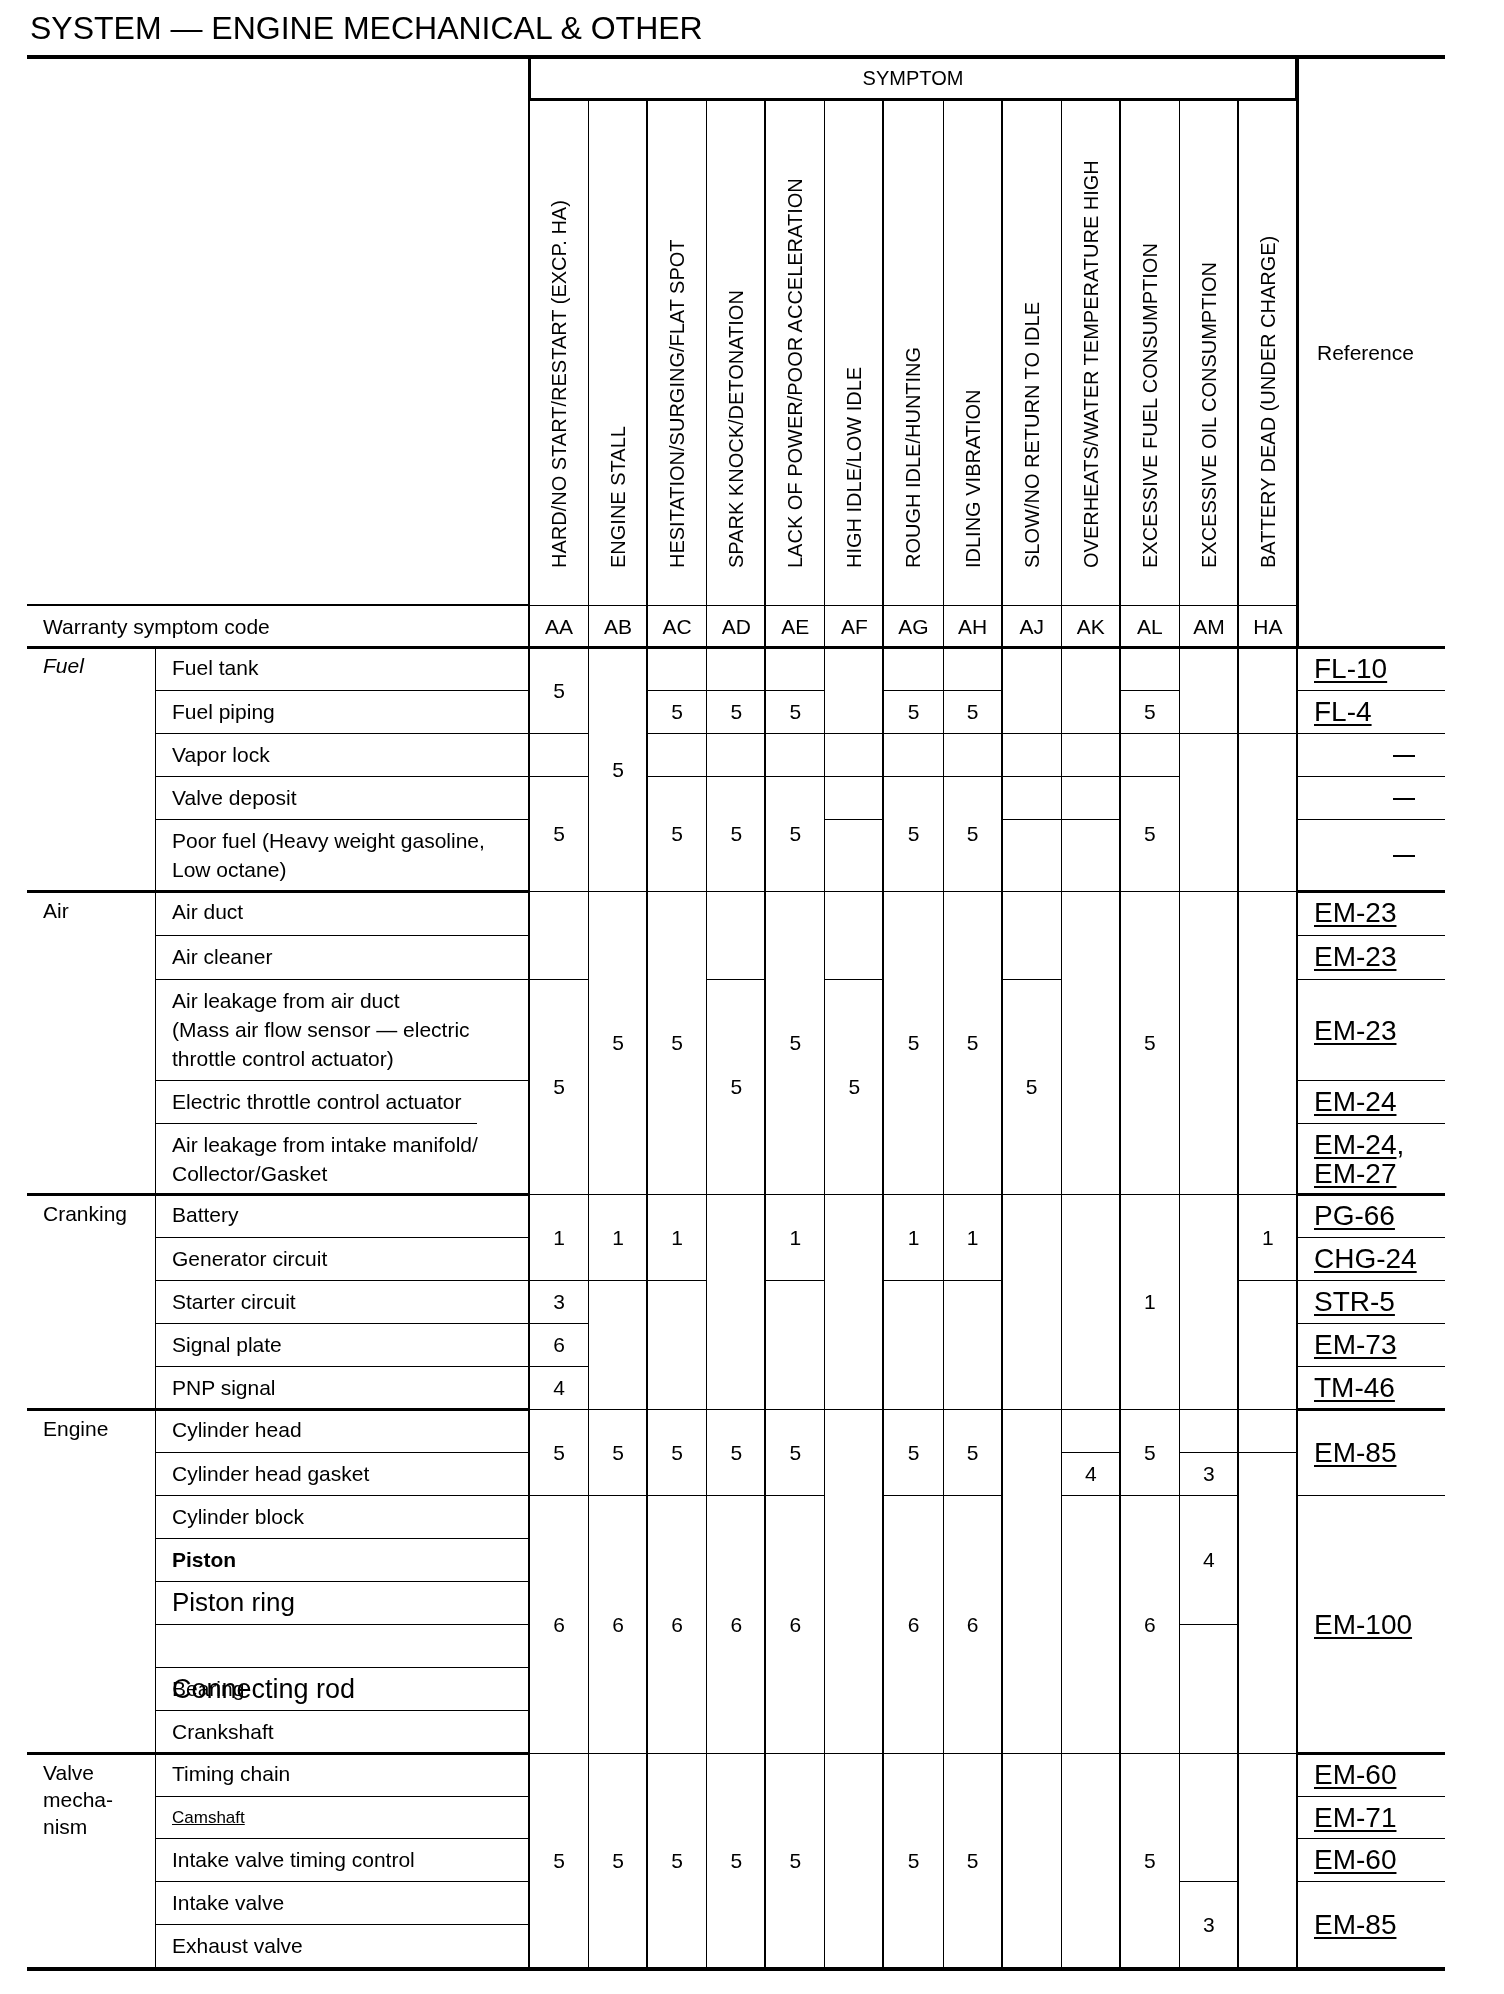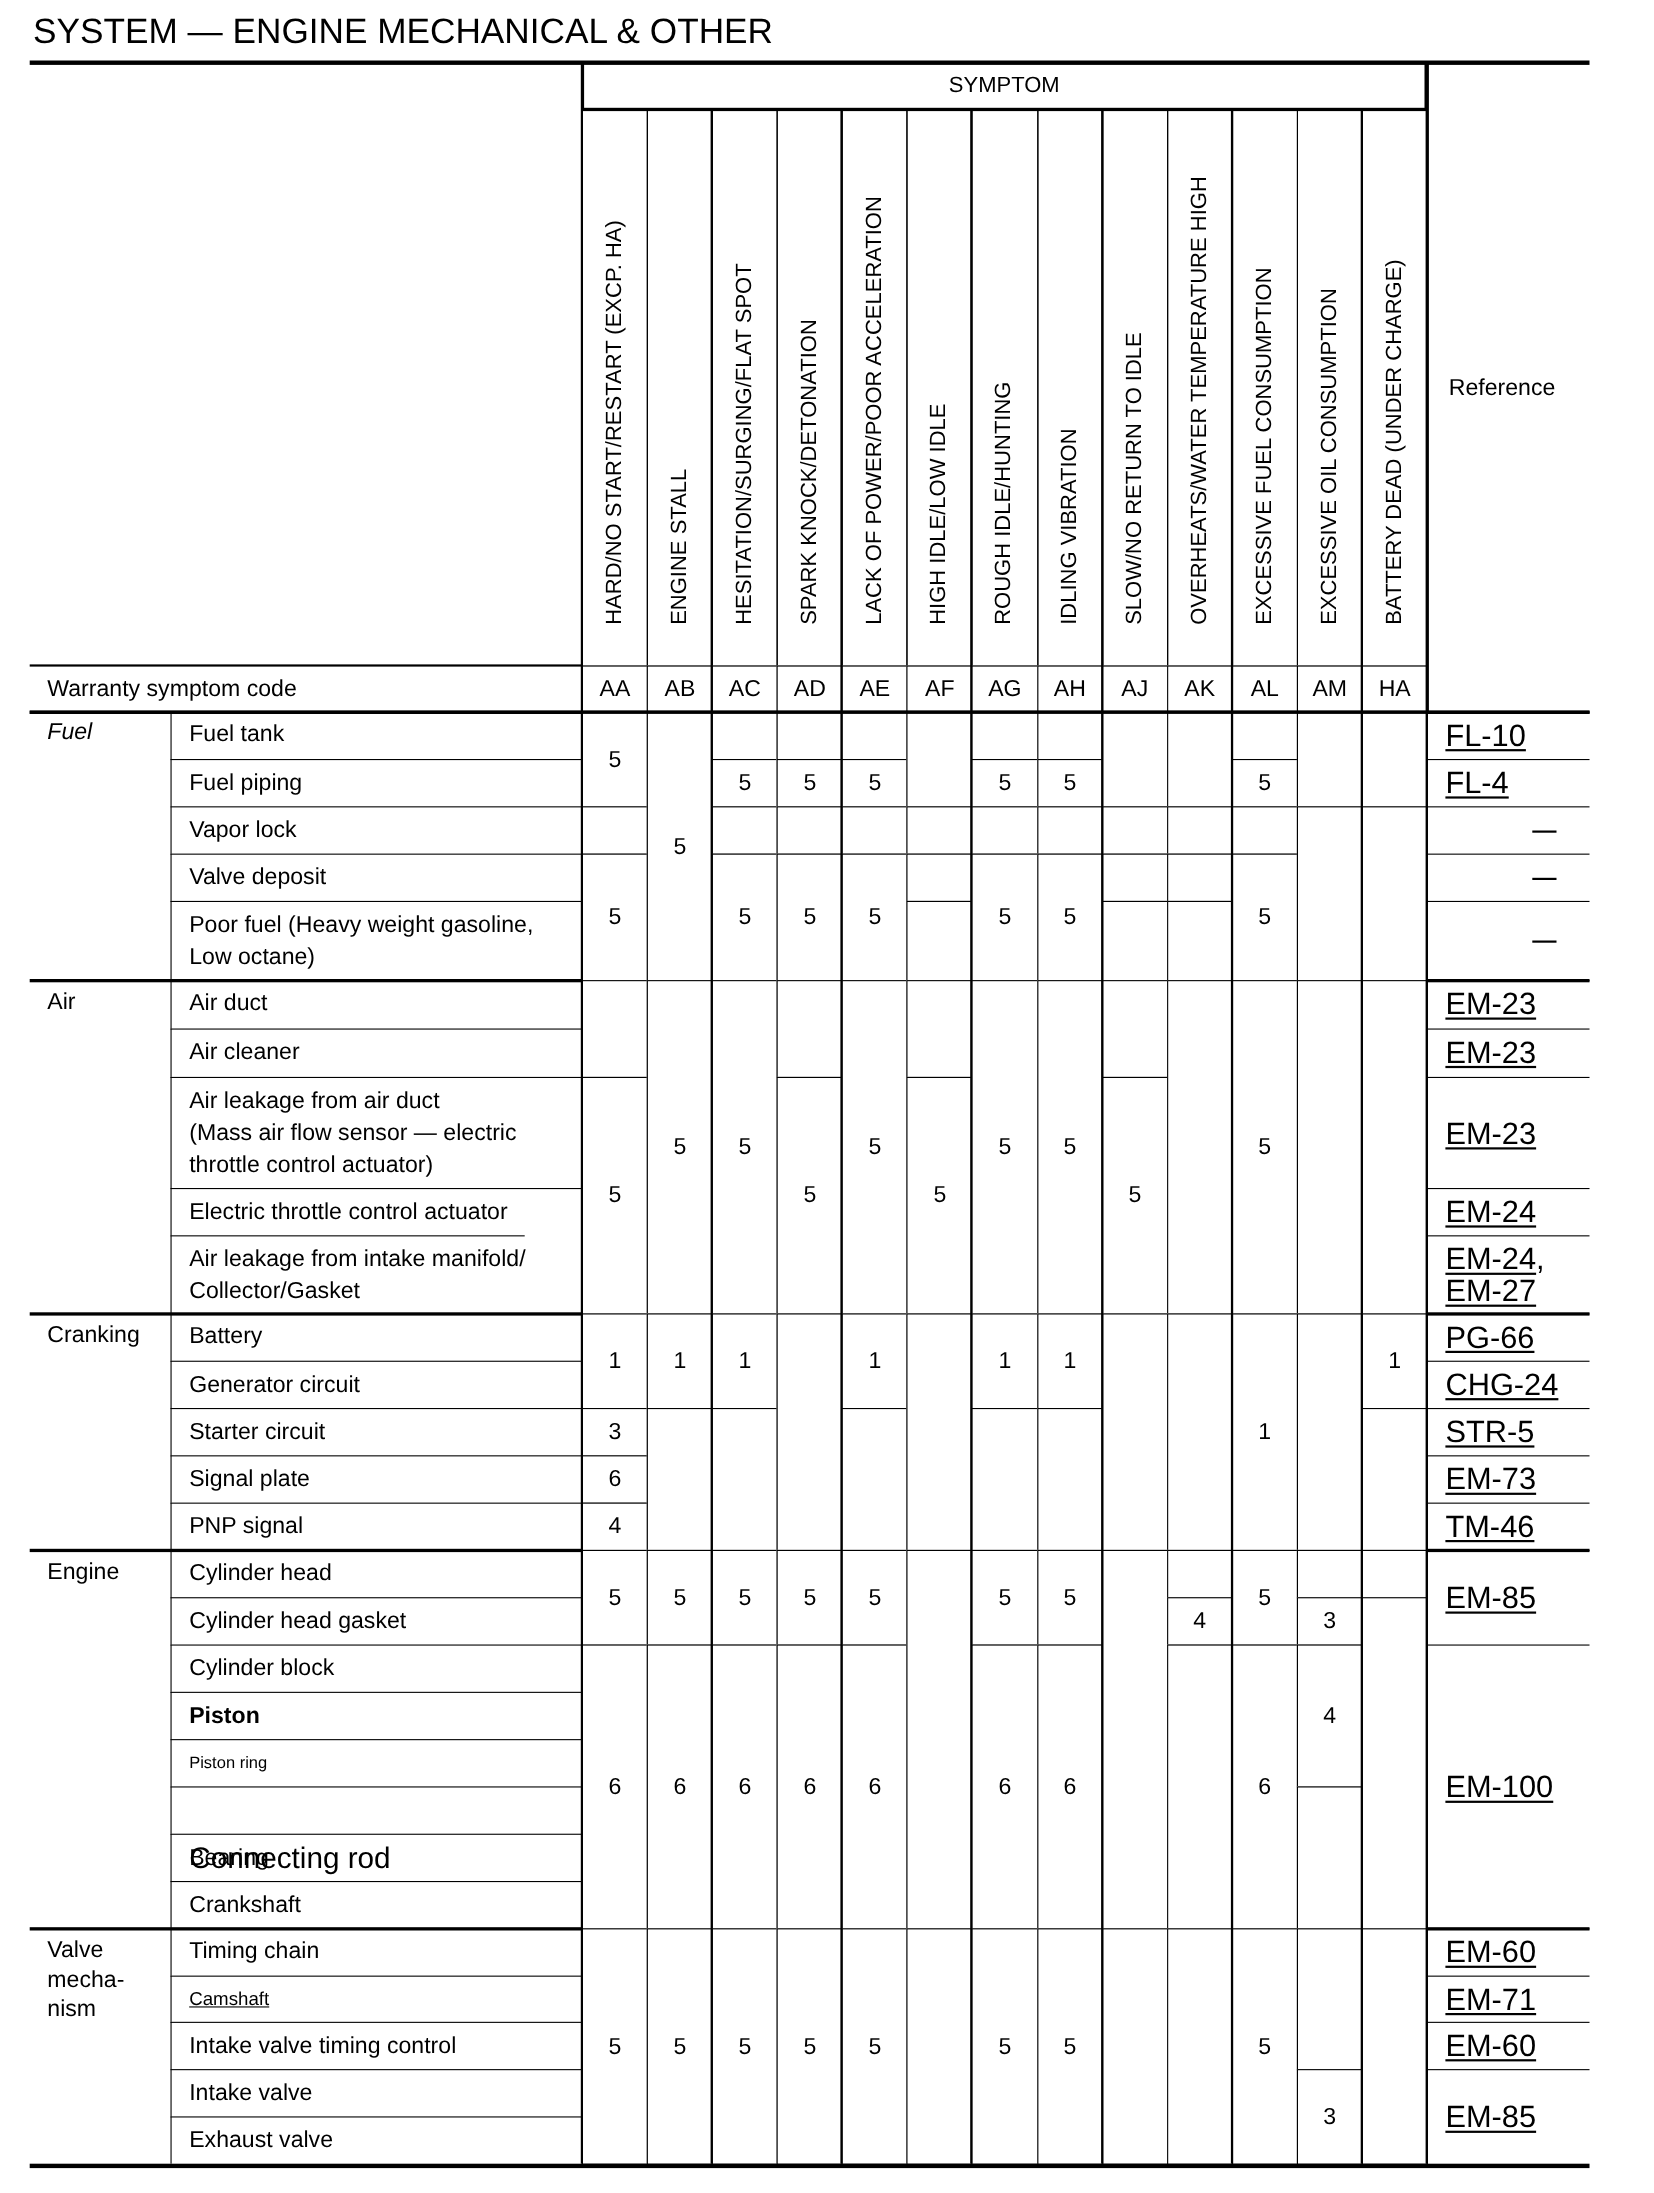--- a/index.html
+++ b/index.html
@@ -144,21 +144,21 @@
     <div class="box" style="left: 155px; top: 1452px; width: 374px; height: 43px; border-left: 1.5px solid rgb(0, 0, 0); border-top: 1.5px solid rgb(0, 0, 0);">
       <div style="position: absolute; left: 16px; top: 6px; font-size: 21px; line-height: 29px; white-space: pre;">Cylinder head gasket</div>
     </div>
     <div class="box" style="left: 155px; top: 1495px; width: 374px; height: 43px; border-left: 1.5px solid rgb(0, 0, 0); border-top: 1.5px solid rgb(0, 0, 0);">
       <div style="position: absolute; left: 16px; top: 6px; font-size: 21px; line-height: 29px; white-space: pre;">Cylinder block</div>
     </div>
     <div class="box" style="left: 155px; top: 1538px; width: 374px; height: 43px; border-left: 1.5px solid rgb(0, 0, 0); border-top: 1.5px solid rgb(0, 0, 0); font-weight: bold;">
       <div style="position: absolute; left: 16px; top: 6px; font-size: 21px; line-height: 29px; white-space: pre;">Piston</div>
     </div>
     <div class="box" style="left: 155px; top: 1581px; width: 374px; height: 43px; border-left: 1.5px solid rgb(0, 0, 0); border-top: 1.5px solid rgb(0, 0, 0);">
-      <div style="position: absolute; left: 16px; top: 6px; font-size: 15px; line-height: 29px; white-space: pre;">Piston ring</div>
+      <div style="position: absolute; left: 16px; top: 6px; font-size: 26px; line-height: 29px; white-space: pre;">Piston ring</div>
     </div>
     <div class="box" style="left: 155px; top: 1624px; width: 374px; height: 43px; border-left: 1.5px solid rgb(0, 0, 0); border-top: 1.5px solid rgb(0, 0, 0);">
       <div style="position: absolute; left: 16px; top: 6px; font-size: 27px; line-height: 29px; white-space: pre; margin-top: 44px;">Connecting rod</div>
     </div>
     <div class="box" style="left: 155px; top: 1667px; width: 374px; height: 43px; border-left: 1.5px solid rgb(0, 0, 0); border-top: 1.5px solid rgb(0, 0, 0);">
       <div style="position: absolute; left: 16px; top: 6px; font-size: 21px; line-height: 29px; white-space: pre;">Bearing</div>
     </div>
     <div class="box" style="left: 155px; top: 1710px; width: 374px; height: 43px; border-left: 1.5px solid rgb(0, 0, 0); border-top: 1.5px solid rgb(0, 0, 0);">
       <div style="position: absolute; left: 16px; top: 6px; font-size: 21px; line-height: 29px; white-space: pre;">Crankshaft</div>
     </div>

